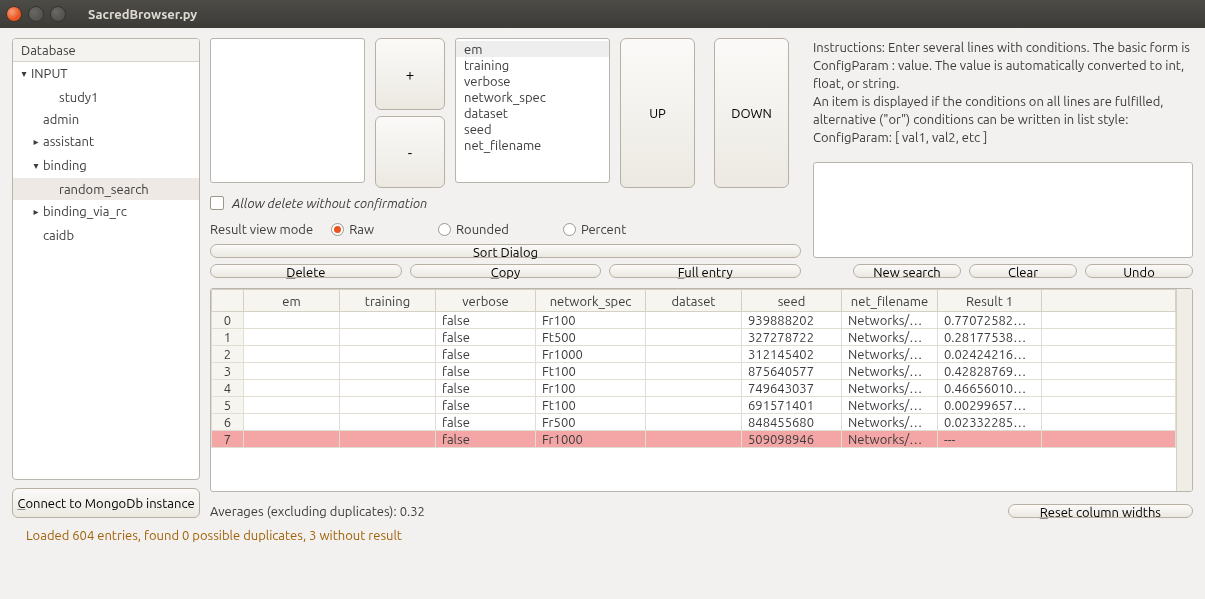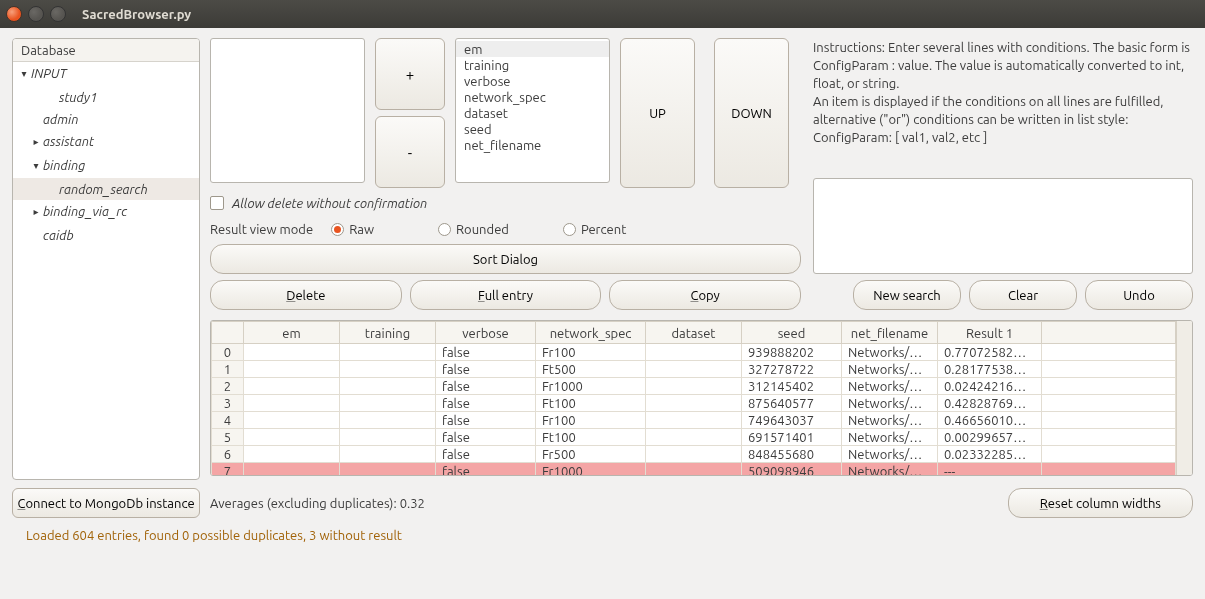--- a/index.html
+++ b/index.html
@@ -2,31 +2,31 @@
 <html><head>
 <meta charset="utf-8">
 <style>
 * { box-sizing: border-box; margin: 0; padding: 0; font-family: "Ubuntu", "DejaVu Sans", sans-serif; font-size: 13px; }
 body { background: #f2f1f0; width: 1205px; height: 599px; overflow: hidden; color: #3c3c3c; }
 
 .titlebar { height: 28px; background: linear-gradient(#4c4b46, #3c3b37); display: flex; align-items: center; padding: 0 6px; }
 .titlebar .wbtn { width: 16px; height: 16px; border-radius: 8px; margin-right: 6px; display: inline-block; }
 .titlebar .close { background: radial-gradient(circle at 35% 35%, #f7a07b, #e95420 60%); border: 1px solid #44332a; }
 .titlebar .min, .titlebar .max { background: radial-gradient(circle at 35% 35%, #6a6864, #575551 60%); border: 1px solid #333; }
-.titlebar .title { color: #dfdbd2; font-weight: bold; font-size: 13px; margin-left: 10px; }
+.titlebar .title { color: #dfdbd2; font-weight: bold; font-size: 13px; margin-left: 16px; }
 
 .content { display: flex; padding: 10px 12px 0 12px; height: calc(100% - 28px); flex-direction: column; }
 
 .top-row { display: flex; gap: 10px; height: 480px; }
 
 .left-panel { width: 188px; display: flex; flex-direction: column; gap: 8px; }
 .db-box { flex: 1; border: 1px solid #b8b5ae; border-radius: 4px; background: #fff; overflow: hidden; display: flex; flex-direction: column; }
 .db-header { background: #f5f3ef; border-bottom: 1px solid #d6d3cc; padding: 4px 8px; font-size: 13px; }
 .tree { flex:1; overflow:auto; }
-.tree-item { padding: 2px 0 2px 18px; font-size: 13px; line-height: 18px; white-space: nowrap; font-style: italic; }
+.tree-item { padding: 2px 0 2px 18px; font-size: 13px; line-height: 18px; white-space: nowrap; }
 .tree-item.d1 { padding-left: 30px; }
 .tree-item.d2 { padding-left: 46px; }
 .tree-item.sel { background: #eee9e4; }
 .tree-caret { display:inline-block; width:10px; text-align:center; margin-left:-12px; margin-right:2px; font-size:10px; transform: translateY(-1px);}
 .connect-btn { height: 30px; border: 1px solid #b8b0a4; border-radius: 6px; background: linear-gradient(#fbfaf8,#ece9e2); cursor:pointer; }
 
 .right-area { flex:1; display:flex; flex-direction:column; gap:6px; }
 
 .upper-controls { display:flex; gap:10px; height:150px; }
 .white-box { background:#fff; border:1px solid #b8b5ae; border-radius:3px; }
@@ -42,21 +42,21 @@
 
 .check-row { display:flex; align-items:center; gap:8px; margin-top:0;font-style:italic; }
 .chk { width:14px; height:14px; border:1px solid #9e988c; border-radius:2px; background:#fff; }
 
 .mode-row { display:flex; align-items:center; gap:14px; margin-top:4px;}
 .radio { width:13px; height:13px; border-radius:50%; border:1px solid #9e988c; background:#fff; position:relative; display:inline-block; vertical-align:middle; }
 .radio.sel::after { content:""; position:absolute; left:2px; top:2px; width:7px; height:7px; border-radius:50%; background:#e95420; }
 .mode-row label { display:flex; align-items:center; gap:5px; font-size:13px; }
 .mode-row .lbl { font-size:13px; margin-right: 4px;}
 
-.btn { height:30px; border:1px solid #b8b0a4; border-radius:13px; background:linear-gradient(#fbfaf8,#ece9e2); cursor:pointer; font-size:13px; }
+.btn { height:14px; border:1px solid #b8b0a4; border-radius:13px; background:linear-gradient(#fbfaf8,#ece9e2); cursor:pointer; font-size:13px; }
 .mid-left { flex:1; display:flex; flex-direction:column; gap:6px; }
 .sort-btn { width:100%; }
 .three-btns { display:flex; gap:8px; }
 .three-btns button { flex:1; }
 
 .mid-right { width:380px; display:flex; flex-direction:column; gap:6px; }
 .filter-box { height:96px; }
 .three-btns-r { display:flex; gap:8px;padding-left:40px; }
 .three-btns-r button { flex:1; }
 
@@ -150,22 +150,22 @@
             <label style="margin-left:40px">
                 <span class="radio"></span>
                 <span>Percent</span>
               </label>
           </div>
 
           <div class="mid-left">
             <button class="btn sort-btn">Sort Dialog</button>
             <div class="three-btns">
               <button class="btn"><span class="underline">D</span><span>elete</span></button>
+              <button class="btn"><span class="underline">C</span><span>opy</span></button>
               <button class="btn"><span class="underline">F</span><span>ull entry</span></button>
-              <button class="btn"><span class="underline">C</span><span>opy</span></button>
             </div>
           </div>
         </div>
 
         <div class="mid-right">
           <div class="instructions">
             <div>Instructions: Enter several lines with conditions. The basic form is</div>
             <div>ConfigParam : value. The value is automatically converted to int, float, or string.</div>
             <div>An item is displayed if the conditions on all lines are fulfilled,</div>
             <div>alternative ("or") conditions can be written in list style:</div>

